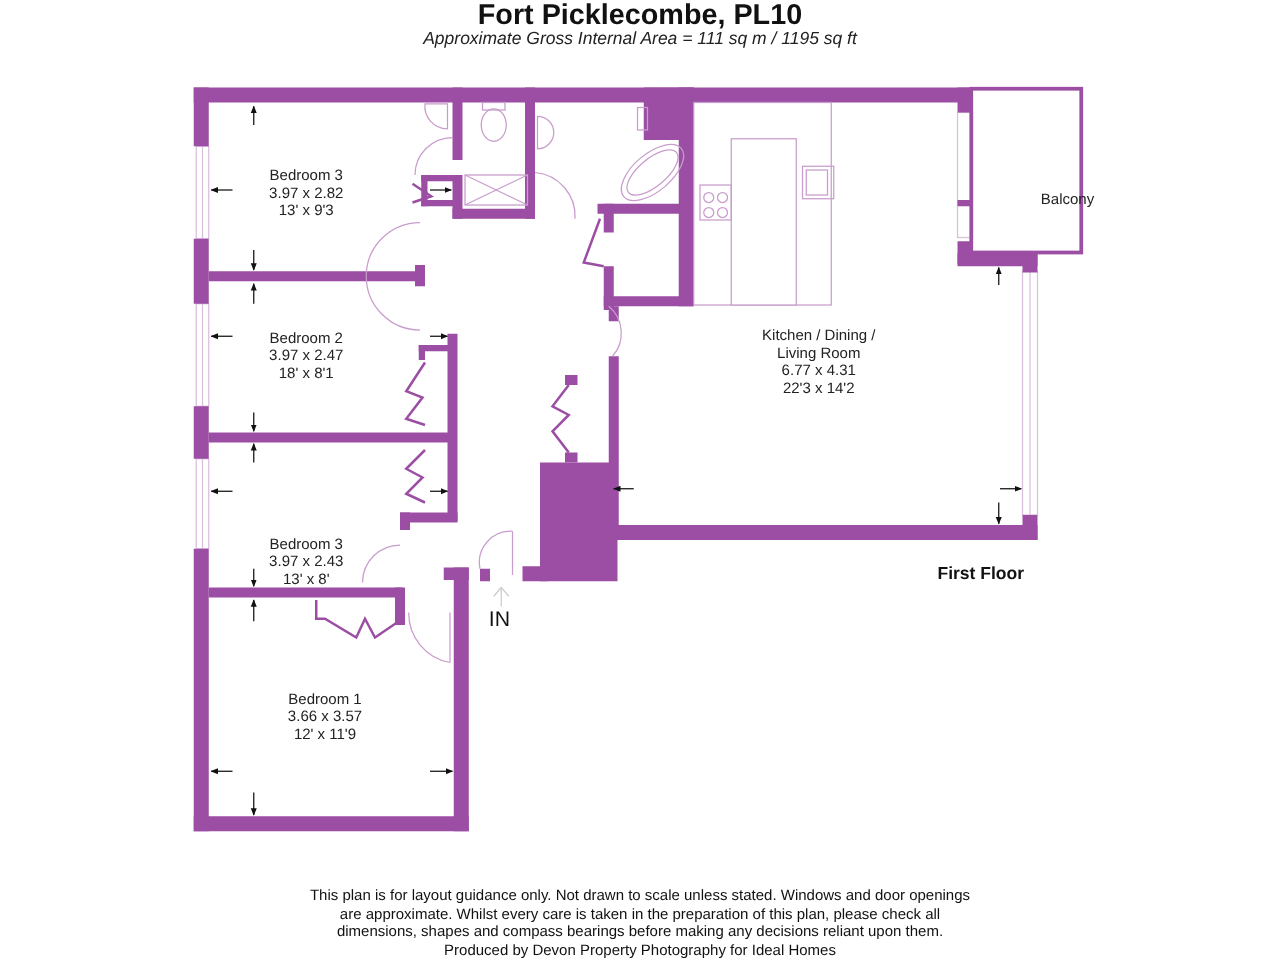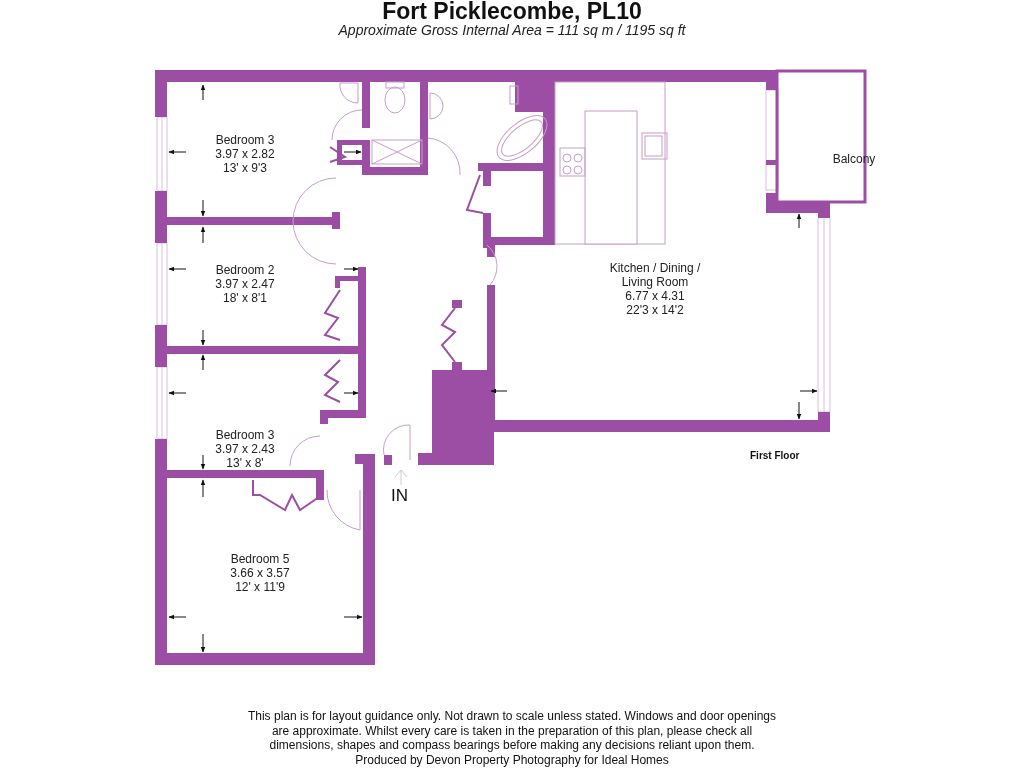--- a/index.html
+++ b/index.html
@@ -1,21 +1,21 @@
 <!DOCTYPE html>
 <html><head>
 <meta charset="utf-8">
 <style>
   html, body { margin:0; padding:0; background:#ffffff; }
   body { width:1024px; height:768px; position:relative; overflow:hidden; font-family:"Liberation Sans", sans-serif; }
   .title { position:absolute; left:0; width:1024px; top:-2px; text-align:center; font-size:23px; font-weight:bold; color:#111; }
   .subtitle { position:absolute; left:0; width:1024px; top:22px; text-align:center; font-size:14px; color:#222;font-style:italic; }
   .plan { position:absolute; left:0; top:0; }
   .room-label { position:absolute; text-align:center; font-size:12px; line-height:14px; color:#222; }
-  .floor-label { position:absolute; left:750px; top:450px; font-size:10px; font-weight:bold; color:#111; }
+  .floor-label { position:absolute; left:750px; top:450px; font-size:14px; font-weight:bold; color:#111; }
   .in-label { position:absolute; left:391px; top:486px; font-size:17px; color:#111; }
   .disclaimer { position:absolute; left:0; width:1024px; top:709px; text-align:center; font-size:12px; line-height:14.5px; color:#111; }
 </style>
 </head>
 <body>
 
 <div class="title">Fort Picklecombe, PL10</div>
 <div class="subtitle">Approximate Gross Internal Area = 111 sq m / 1195 sq ft</div>
 
 <svg class="plan" width="1024" height="768" viewBox="0 0 1024 768">
@@ -197,21 +197,21 @@
   <div>Bedroom 2</div>
   <div>3.97 x 2.47</div>
   <div>18' x 8'1</div>
 </div>
 <div class="room-label" style="left:200px;top:384px;width:90px;margin-top:44px;">
   <div>Bedroom 3</div>
   <div>3.97 x 2.43</div>
   <div>13' x 8'</div>
 </div>
 <div class="room-label" style="left:215px;top:552px;width:90px;">
-  <div>Bedroom 5</div>
+  <div>Bedroom 1</div>
   <div>3.66 x 3.57</div>
   <div>12' x 11'9</div>
 </div>
 <div class="room-label" style="left:595px;top:261px;width:120px;">
   <div>Kitchen / Dining /</div>
   <div>Living Room</div>
   <div>6.77 x 4.31</div>
   <div>22'3 x 14'2</div>
 </div>
 <div class="room-label" style="left:815px;top:132px;width:78px;margin-top:20px;">

